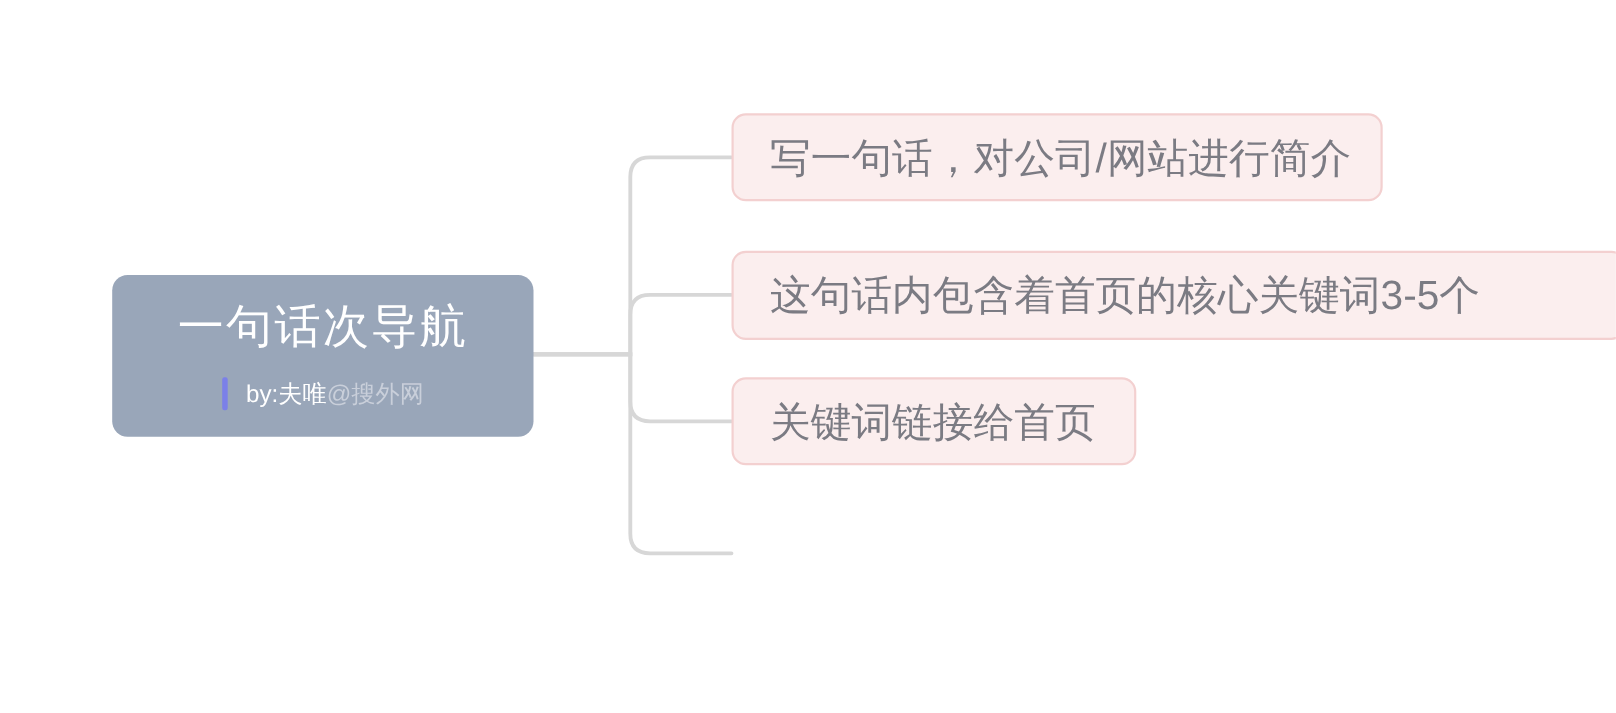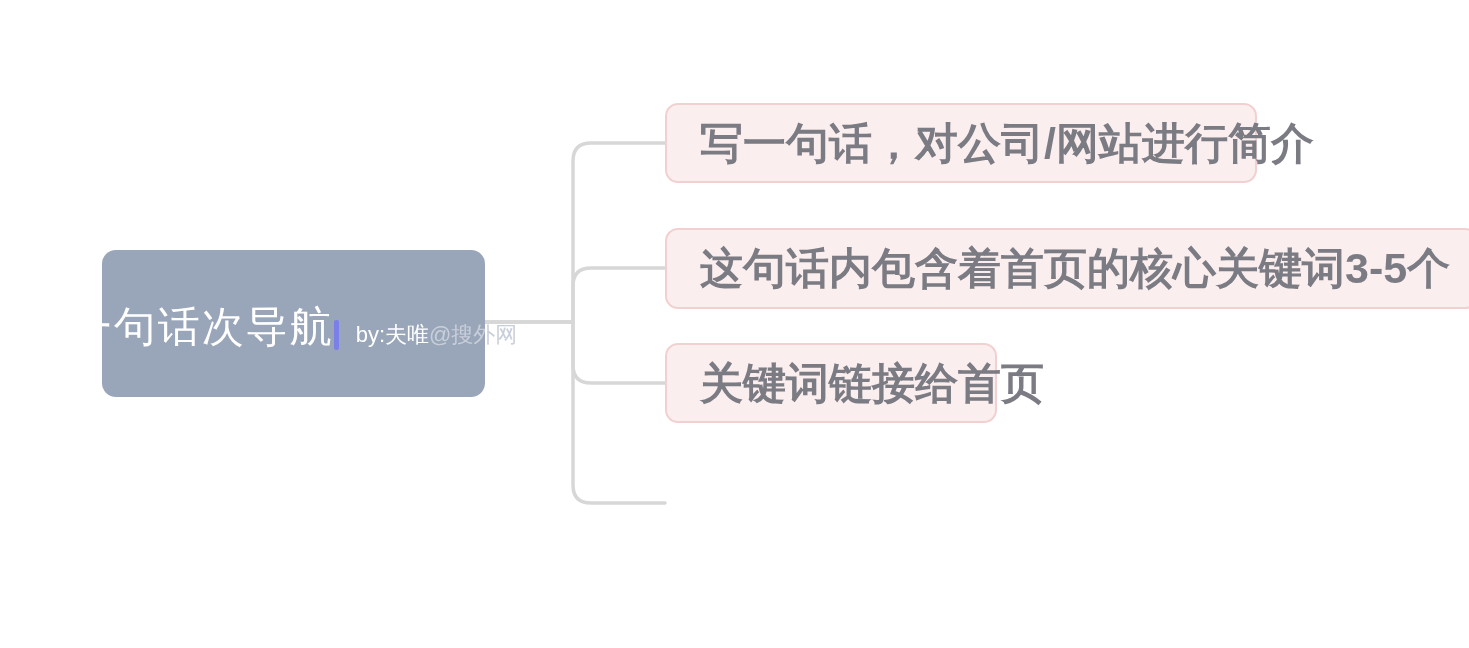--- a/index.html
+++ b/index.html
@@ -44,22 +44,22 @@
     width: 383px; height: 147px;
     background: var(--root-bg);
     border-radius: 14px;
     display: flex;
     flex-direction: column;
     align-items: center;
     justify-content: center;
   }
   .root-inner {
     display: flex;
-    flex-direction: row;
-    align-items: flex-end;
+    flex-direction: column;
+    align-items: center;
   }
   .root-title {
     color: var(--root-text);
     font-size: 42px;
     font-weight: 400;
     letter-spacing: 2px;
     line-height: 1.1;
     white-space: nowrap;
   }
   .byline-row {
@@ -86,28 +86,28 @@
     height: 80px;
     background: var(--child-bg);
     border: 2px solid var(--child-border);
     border-radius: 13px;
     display: flex;
     align-items: center;
     padding-left: 33px;
   }
   .child-label {
     color: var(--child-text);
-    font-size: 43px;
-    font-weight: 700;
+    font-size: 37px;
+    font-weight: 400;
     line-height: 1;
     white-space: nowrap;
   }
   .child-1 { top: 103px; width: 592px; }
   .child-2 { top: 228px; width: 813px; height: 81px; }
-  .child-3 { top: 343px; width: 332px; }
+  .child-3 { top: 343px; width: 368px; }
   .child-4 { top: 463px; width: 688px; }
 </style>
 </head>
 <body>
 
 <div class="canvas">
 
   <svg class="connector-svg" viewBox="0 0 1469 648" xmlns="http://www.w3.org/2000/svg">
     <path d="M 485 322 H 573 V 161 Q 573 143 591 143 H 665"></path>
     <path d="M 485 322 H 573 V 286 Q 573 268 591 268 H 665"></path>

